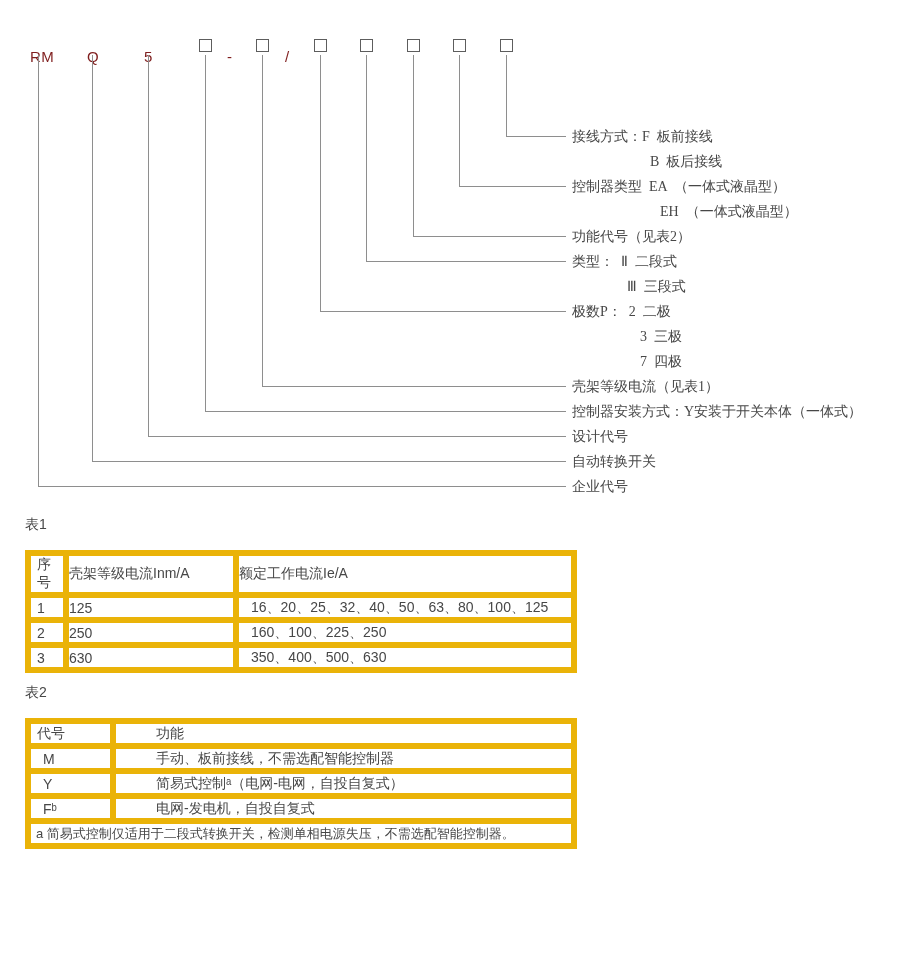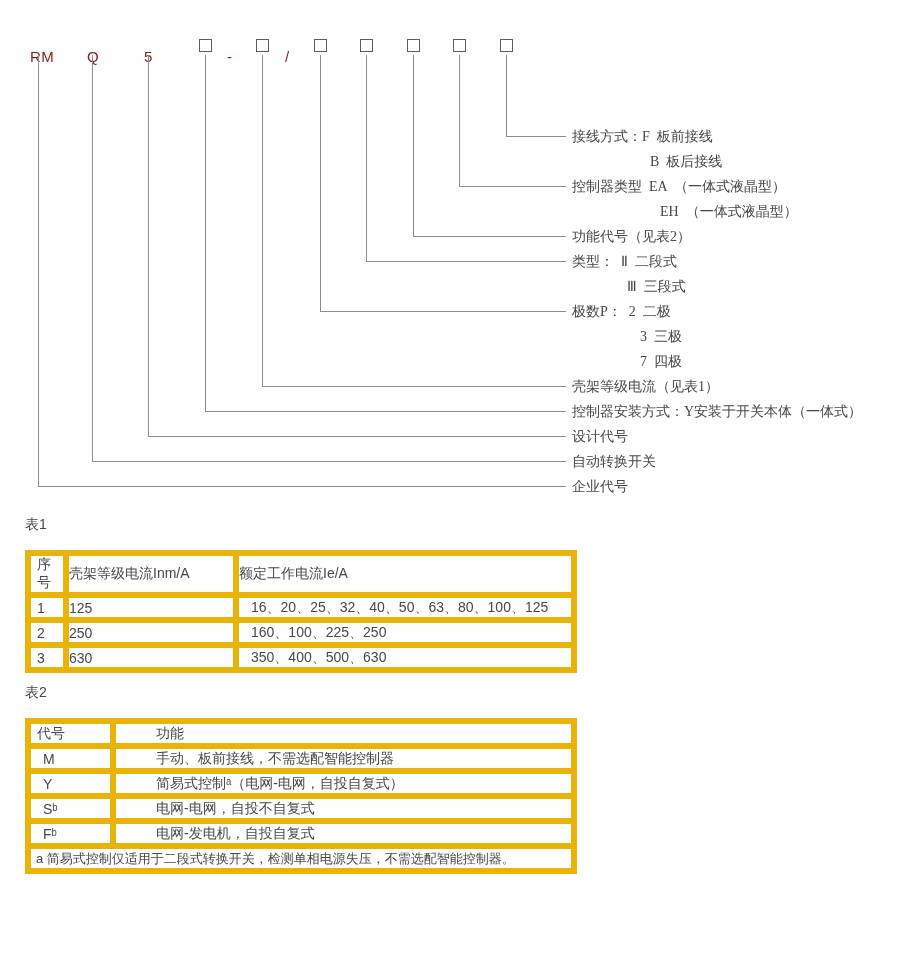--- a/index.html
+++ b/index.html
@@ -120,24 +120,20 @@
       </tr>
       <tr>
         <td class="pl12">M</td>
         <td class="pl40">手动、板前接线，不需选配智能控制器</td>
       </tr>
       <tr>
         <td class="pl12">Y</td>
         <td class="pl40">简易式控制ᵃ（电网-电网，自投自复式）</td>
       </tr>
       <tr>
-        <td class="pl12">Sᵇ</td>
-        <td class="pl40">电网-电网，自投不自复式</td>
-      </tr>
-      <tr>
         <td class="pl12">Fᵇ</td>
         <td class="pl40">电网-发电机，自投自复式</td>
       </tr>
       <tr class="note-row">
         <td colspan="2">a 简易式控制仅适用于二段式转换开关，检测单相电源失压，不需选配智能控制器。</td>
       </tr>
     </tbody>
   </table>
 
 </div>

